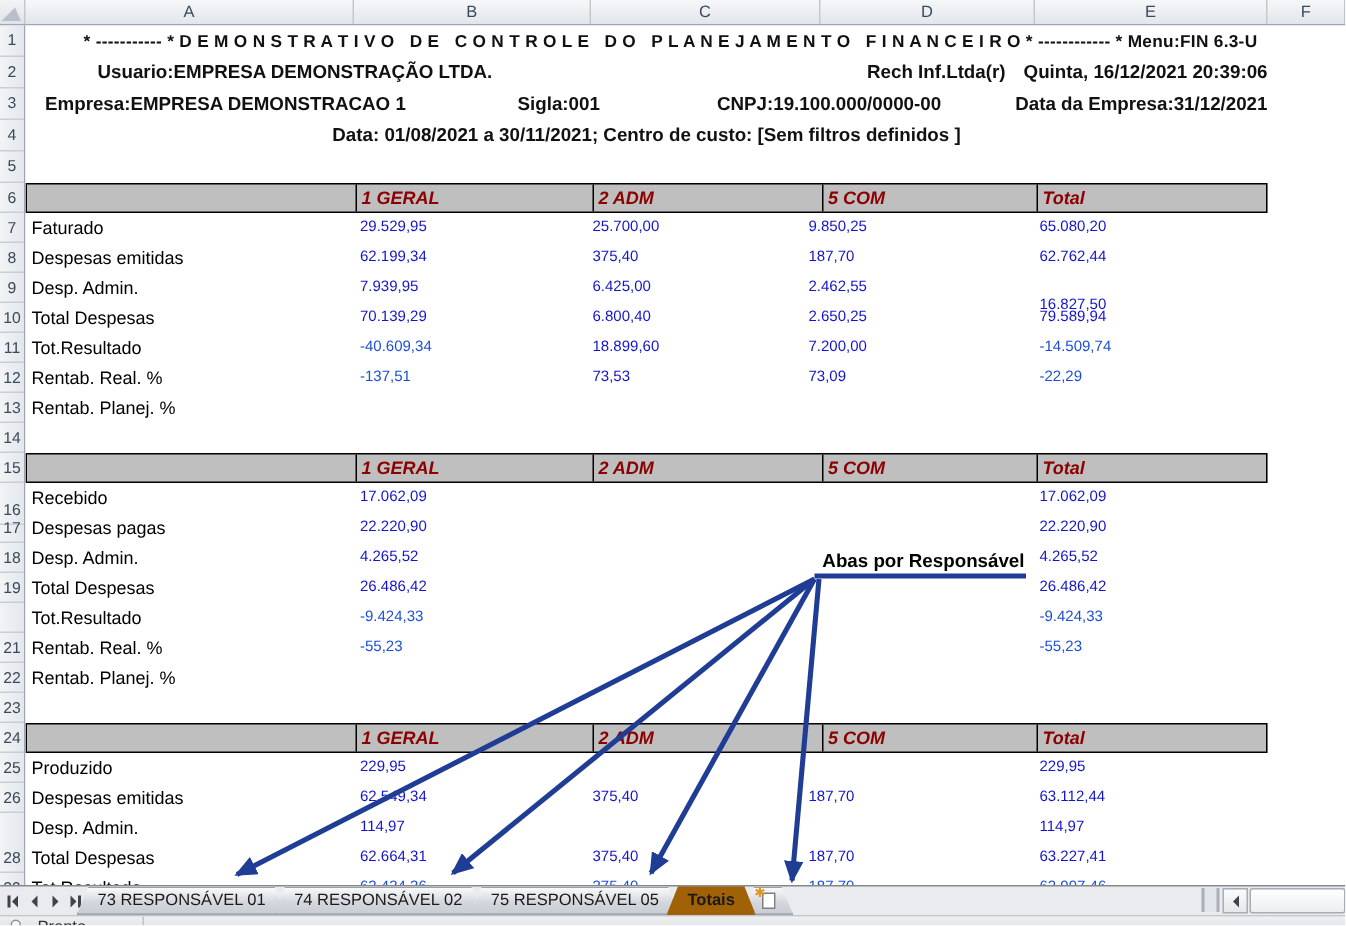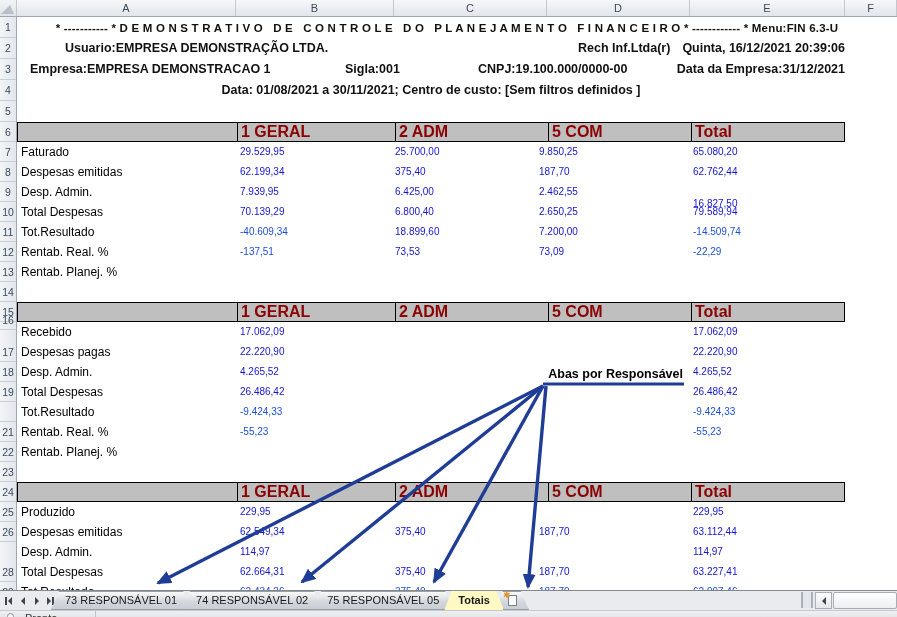--- a/index.html
+++ b/index.html
@@ -22,22 +22,22 @@
   .rowh{position:absolute;left:0;width:16px;text-align:center;color:#3b4a5a;
     font-size:10.5px;border-bottom:1px solid #c9ced6;box-sizing:border-box;}
   
   #sheet{position:absolute;left:17px;top:17px;width:880px;height:573px;background:#fff;overflow:hidden;}
   .topline{position:absolute;font-weight:bold;color:#111;white-space:pre;font-size:12.5px;line-height:21px;height:21px;}
   #title-line{left:0;top:1px;width:860px;text-align:center;font-size:11.5px;letter-spacing:.2px;}
   
   .blk-header{position:absolute;left:0;width:828px;height:20px;background:#bfbfbf;
     border:1px solid #000;box-sizing:border-box;}
   .blk-header .hcell{position:absolute;top:0;height:18px;border-left:1px solid #000;
-    color:#8b0000;font-weight:bold;font-size:16px;line-height:18px;padding-left:3px;
-    box-sizing:border-box;white-space:nowrap;overflow:hidden;}
+    color:#8b0000;font-weight:bold;font-size:12px;line-height:18px;padding-left:3px;
+    box-sizing:border-box;white-space:nowrap;overflow:hidden;font-style:italic;}
   .rlabel{position:absolute;left:4px;font-size:12px;color:#000;white-space:nowrap;}
   .rval{position:absolute;width:150px;text-align:left;font-size:10px;white-space:nowrap;}
   .v-blue{color:#1414cc;} .v-red{color:#1d4ed8;}
   
   #annot-text{position:absolute;left:503px;top:350px;width:163px;text-align:right;
     font-weight:bold;font-size:12.5px;color:#000;}
   #arrow-layer{position:absolute;left:0;top:0;width:897px;height:617px;
     pointer-events:none;z-index:60;}
   
   #tabbar{position:absolute;left:0;top:590px;width:897px;height:20px;
@@ -48,21 +48,21 @@
   .tri{width:0;height:0;border:4px solid transparent;}
   .tri.l{border-right-color:#3f434a;border-left-width:0;}
   .tri.r{border-left-color:#3f434a;border-right-width:0;}
   .bar{width:2px;height:8px;background:#3f434a;}
   .sheettab{height:19px;line-height:19px;padding:0 14px;margin-left:-9px;
     font-size:11px;color:#1a1a1a;white-space:nowrap;cursor:pointer;
     clip-path:polygon(8px 0,calc(100% - 8px) 0,100% 100%,0 100%);
     background:linear-gradient(#fdfdfd,#d4d8dd 55%,#c7ccd3);
     box-shadow:inset 0 0 0 1px #9aa0a8;text-align:center;}
   .sheettab:first-of-type{margin-left:0;}
-  .sheettab.active{background:#fef9c3;font-weight:bold;height:20px;line-height:20px;
+  .sheettab.active{background:#a16207;font-weight:bold;height:20px;line-height:20px;
     box-shadow:inset 0 1px 0 #8d9097,inset 1px 0 0 #8d9097,inset -1px 0 0 #8d9097;z-index:5;}
   #insert-tab{width:34px;height:19px;margin-left:-9px;position:relative;
     clip-path:polygon(8px 0,calc(100% - 8px) 0,100% 100%,0 100%);
     background:linear-gradient(#fdfdfd,#d4d8dd 55%,#c7ccd3);
     box-shadow:inset 0 0 0 1px #9aa0a8;cursor:pointer;}
   #insert-tab .mini-sheet{position:absolute;left:13px;top:4px;width:9px;height:11px;
     background:#fff;border:1px solid #7a7e85;box-sizing:border-box;}
   #insert-tab .star{position:absolute;left:8px;top:-1px;font-size:9px;color:#e0941f;}
   #tab-filler{flex:1;height:19px;}
   #tab-splitter{width:8px;height:16px;margin-bottom:2px;cursor:col-resize;
@@ -106,21 +106,21 @@
       <div class="rowh" style="top: 105px; height: 20px; line-height: 20px;">6</div>
       <div class="rowh" style="top: 125px; height: 20px; line-height: 20px;">7</div>
       <div class="rowh" style="top: 145px; height: 20px; line-height: 20px;">8</div>
       <div class="rowh" style="top: 165px; height: 20px; line-height: 20px;">9</div>
       <div class="rowh" style="top: 185px; height: 20px; line-height: 20px;">10</div>
       <div class="rowh" style="top: 205px; height: 20px; line-height: 20px;">11</div>
       <div class="rowh" style="top: 225px; height: 20px; line-height: 20px;">12</div>
       <div class="rowh" style="top: 245px; height: 20px; line-height: 20px;">13</div>
       <div class="rowh" style="top: 265px; height: 20px; line-height: 20px;">14</div>
       <div class="rowh" style="top: 285px; height: 20px; line-height: 20px;">15</div>
-      <div class="rowh" style="top: 293px; height: 20px; line-height: 20px;">16</div>
+      <div class="rowh" style="top: 313px; height: 20px; line-height: 20px;">16</div>
       <div class="rowh" style="top: 325px; height: 20px; line-height: 20px;">17</div>
       <div class="rowh" style="top: 345px; height: 20px; line-height: 20px;">18</div>
       <div class="rowh" style="top: 365px; height: 20px; line-height: 20px;">19</div>
       <div class="rowh" style="top: 385px; height: 20px; line-height: 20px; padding-left: 48px;">20</div>
       <div class="rowh" style="top: 405px; height: 20px; line-height: 20px;">21</div>
       <div class="rowh" style="top: 425px; height: 20px; line-height: 20px;">22</div>
       <div class="rowh" style="top: 445px; height: 20px; line-height: 20px;">23</div>
       <div class="rowh" style="top: 465px; height: 20px; line-height: 20px;">24</div>
       <div class="rowh" style="top: 485px; height: 20px; line-height: 20px;">25</div>
       <div class="rowh" style="top: 505px; height: 20px; line-height: 20px;">26</div>

